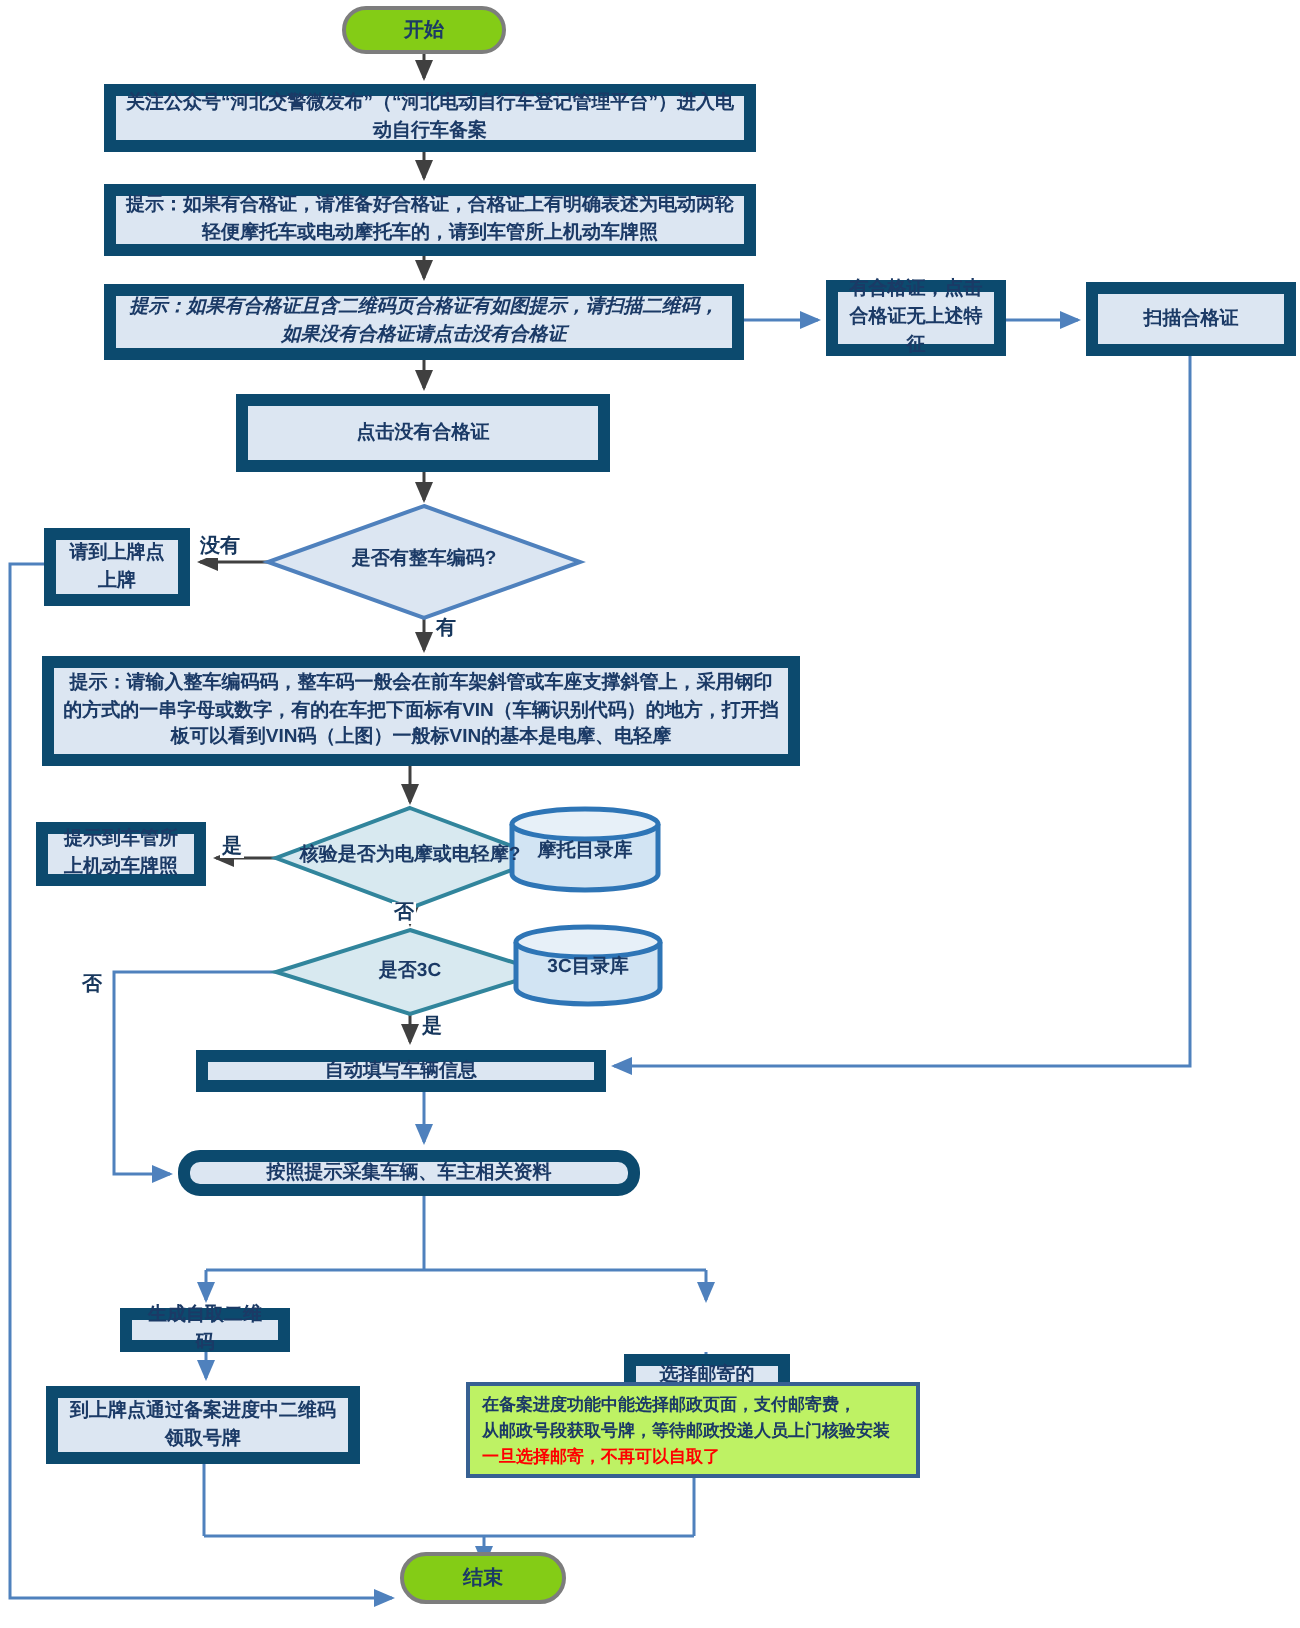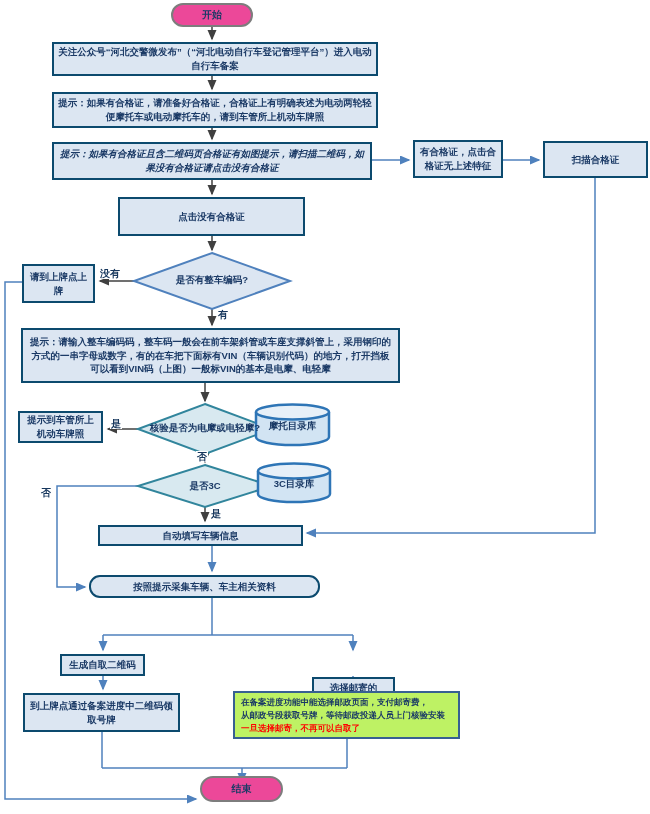--- a/index.html
+++ b/index.html
@@ -3,28 +3,28 @@
 <meta charset="utf-8">
 <style>
   html,body{margin:0;padding:0;background:#ffffff;}
   .canvas{
     position:relative;width:650px;height:814px;background:#ffffff;overflow:hidden;
     font-family:"Liberation Sans","DejaVu Sans",sans-serif;
   }
   svg.layer{position:absolute;left:0;top:0;width:650px;height:814px;}
   .node{
     position:absolute;box-sizing:border-box;
-    background:#dce6f2;border:2px solid #0c4a6e;
+    background:#dce6f2;border:6px solid #0c4a6e;
     color:#1b3a66;font-weight:bold;font-size:9.5px;line-height:1.45;
     display:flex;align-items:center;justify-content:center;text-align:center;
     padding:1px 4px;
   }
   .terminal{
     position:absolute;box-sizing:border-box;
-    background:#ec4899;border:2.5px solid #7d7d7d;border-radius:14px;
+    background:#84cc16;border:2.5px solid #7d7d7d;border-radius:14px;
     color:#1b3a66;font-weight:bold;font-size:10px;
     display:flex;align-items:center;justify-content:center;text-align:center;
   }
   .floating-text{
     position:absolute;box-sizing:border-box;color:#1b3a66;font-weight:bold;
     font-size:9.5px;line-height:1.3;display:flex;align-items:center;justify-content:center;
     text-align:center;pointer-events:none;
   }
   .edge-label{
     position:absolute;color:#17375d;font-weight:bold;font-size:10px;

